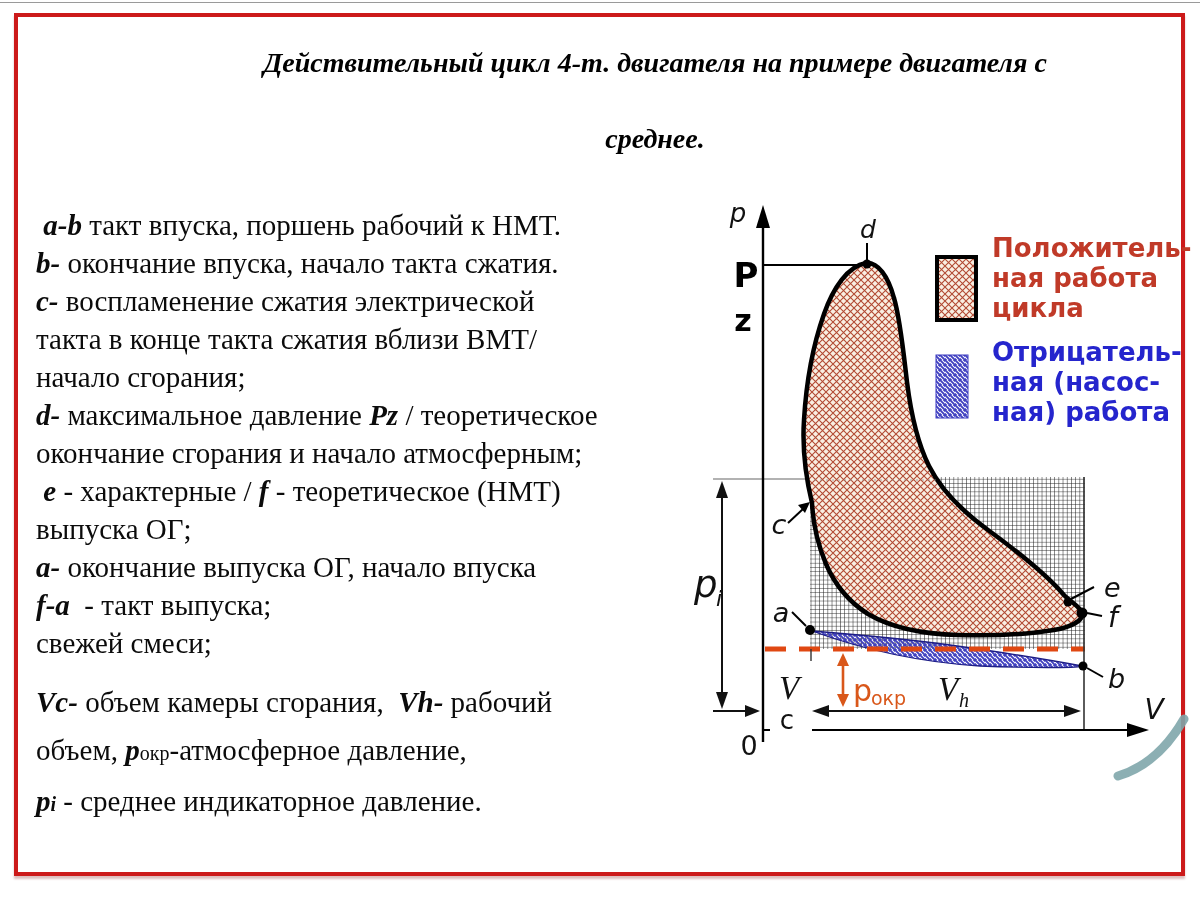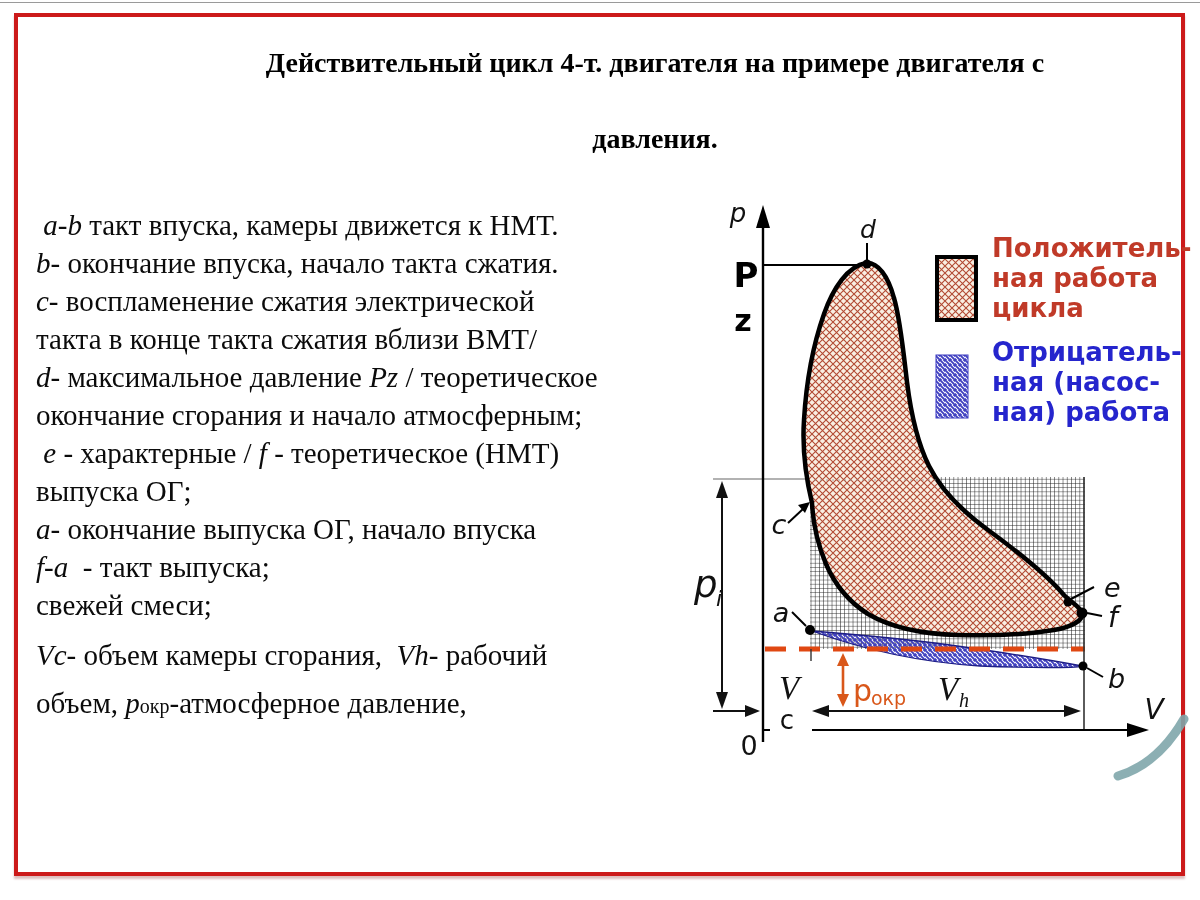--- a/index.html
+++ b/index.html
@@ -2,60 +2,62 @@
 <html><head>
 <meta charset="utf-8">
 <style>
   html,body{margin:0;padding:0;background:#ffffff;}
   #stage{position:relative;width:1200px;height:900px;background:#ffffff;overflow:hidden;
          font-family:"Liberation Serif",serif;}
   #topline{position:absolute;left:0;top:2px;width:100%;height:1px;background:#9a9a9a;}
   #frame{position:absolute;left:14px;top:13px;width:1163px;height:855px;
          border:4px solid #cc1a1a;box-shadow:0 3px 2px rgba(120,0,0,.25);}
   #title{position:absolute;left:150px;top:44px;width:1010px;text-align:center;
-         font-weight:bold;font-size:28px;line-height:38px;color:#000;}
+         font-weight:bold;font-style:italic;font-size:28px;line-height:38px;color:#000;}
   #lefttext{position:absolute;left:36px;top:206px;width:668px;color:#0b0b0b;
             font-size:29px;}
   #lefttext p{margin:0;line-height:38px;white-space:pre-wrap;}
   #lefttext p.big{line-height:48px;}
-  #lefttext p.gap{margin-top:7px;}
-  .bi{font-weight:normal;font-style:italic;}
+  #lefttext p.gap{margin-top:16px;}
+  .bi{font-weight:bold;font-style:italic;}
   .sb{font-size:20px;}
   .sbi{font-size:20px;font-weight:bold;font-style:italic;}
   svg text{user-select:none;}
   .sf{font-family:"DejaVu Sans","Liberation Sans",sans-serif;}
   .srf{font-family:"Liberation Serif",serif;}
 </style>
 </head>
 <body>
 
 <div id="stage">
   <div id="topline"></div>
   <div id="frame"></div>
 
   <div id="title">
     <span>Действительный цикл 4-т. двигателя на примере двигателя с</span><br>
     <br>
-    <span>давления.</span>
+    <span>среднее.</span>
   </div>
 
   <div id="lefttext">
-    <p><span class="bi"> a-b</span><span> такт впуска, камеры движется к НМТ.</span></p>
+    <p><span class="bi"> a-b</span><span> такт впуска, поршень рабочий к НМТ.</span></p>
     <p><span class="bi">b-</span><span> окончание впуска, начало такта сжатия.</span></p>
     <p><span class="bi">c-</span><span> воспламенение сжатия электрической</span></p>
     <p><span>такта в конце такта сжатия вблизи ВМТ/</span></p>
+    <p><span>начало сгорания;</span></p>
     <p><span class="bi">d-</span><span> максимальное давление </span><span class="bi">Pz</span><span> / теоретическое</span></p>
     <p><span>окончание сгорания и начало атмосферным;</span></p>
     <p><span class="bi"> e</span><span> - характерные / </span><span class="bi">f</span><span> - теоретическое (НМТ)</span></p>
     <p><span>выпуска ОГ;</span></p>
     <p><span class="bi">a-</span><span> окончание выпуска ОГ, начало впуска</span></p>
     <p><span class="bi">f-a</span><span>  - такт выпуска;</span></p>
     <p><span>свежей смеси;</span></p>
     <p class="big gap"><span class="bi">Vc-</span><span> объем камеры сгорания,  </span><span class="bi">Vh-</span><span> рабочий</span></p>
     <p class="big"><span>объем, </span><span class="bi">p</span><span class="sb">окр</span><span>-атмосферное давление,</span></p>
+    <p class="big"><span class="bi">p</span><span class="sbi">i</span><span> - среднее индикаторное давление.</span></p>
   </div>
 
   <svg style="position:absolute;left:690px;top:190px;" width="510" height="610" viewBox="690 190 510 800" preserveAspectRatio="none" xmlns="http://www.w3.org/2000/svg">
     
   </svg>
 
   <svg style="position:absolute;left:690px;top:190px;" width="510" height="610" viewBox="690 190 510 610" xmlns="http://www.w3.org/2000/svg">
     <defs>
       <pattern id="redcross" width="7" height="7" patternUnits="userSpaceOnUse">
         <rect width="7" height="7" fill="#f9efe2"></rect>

